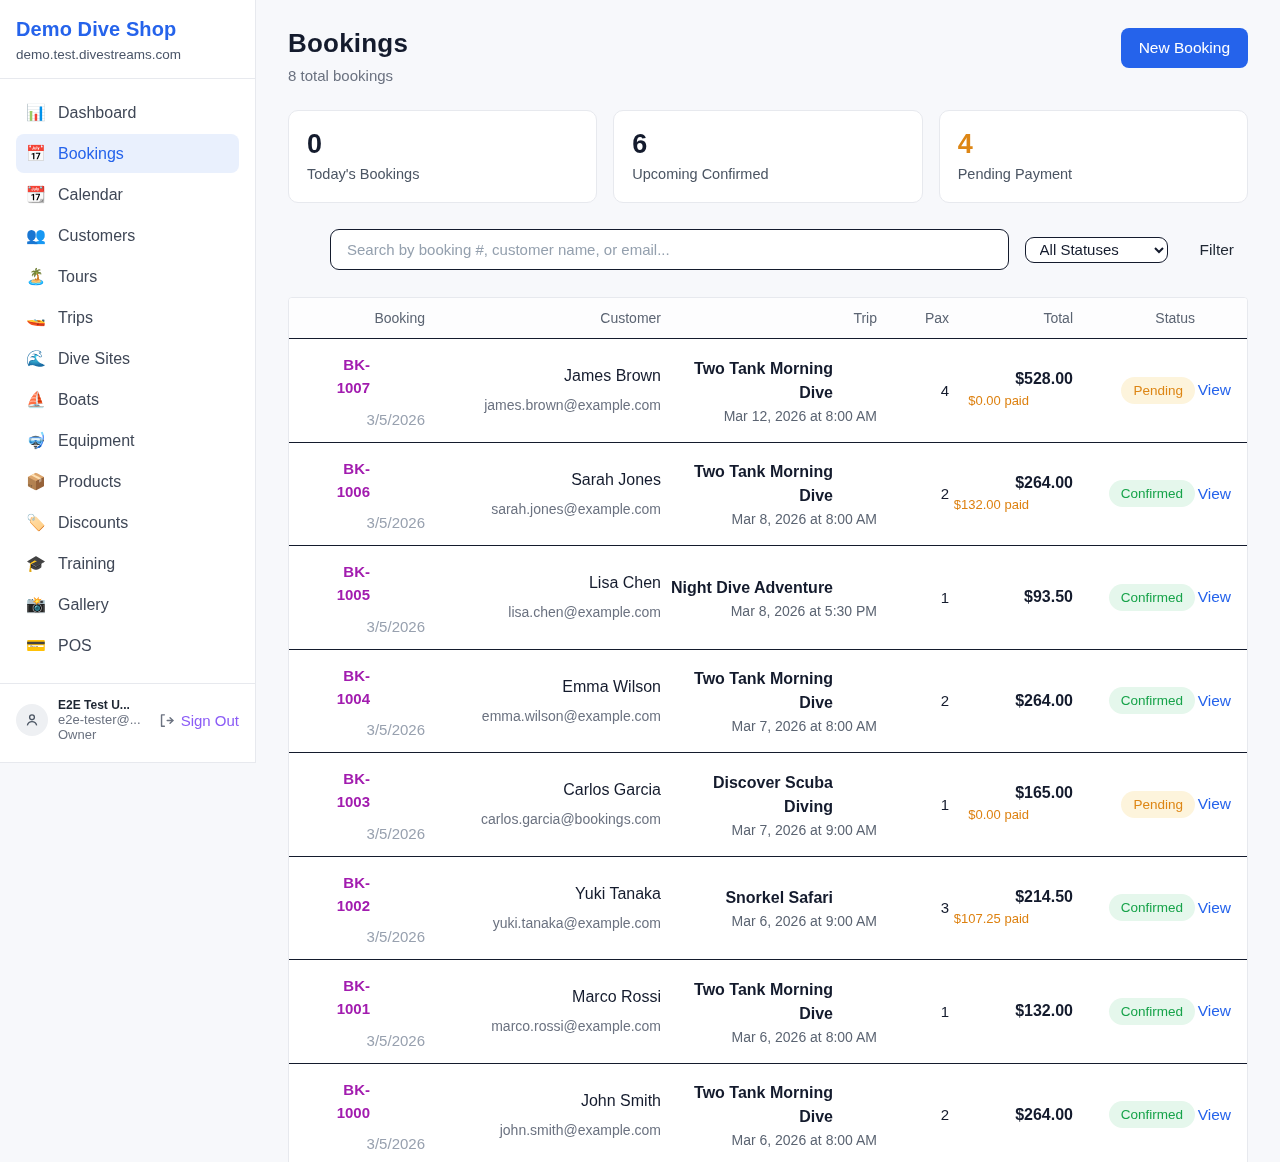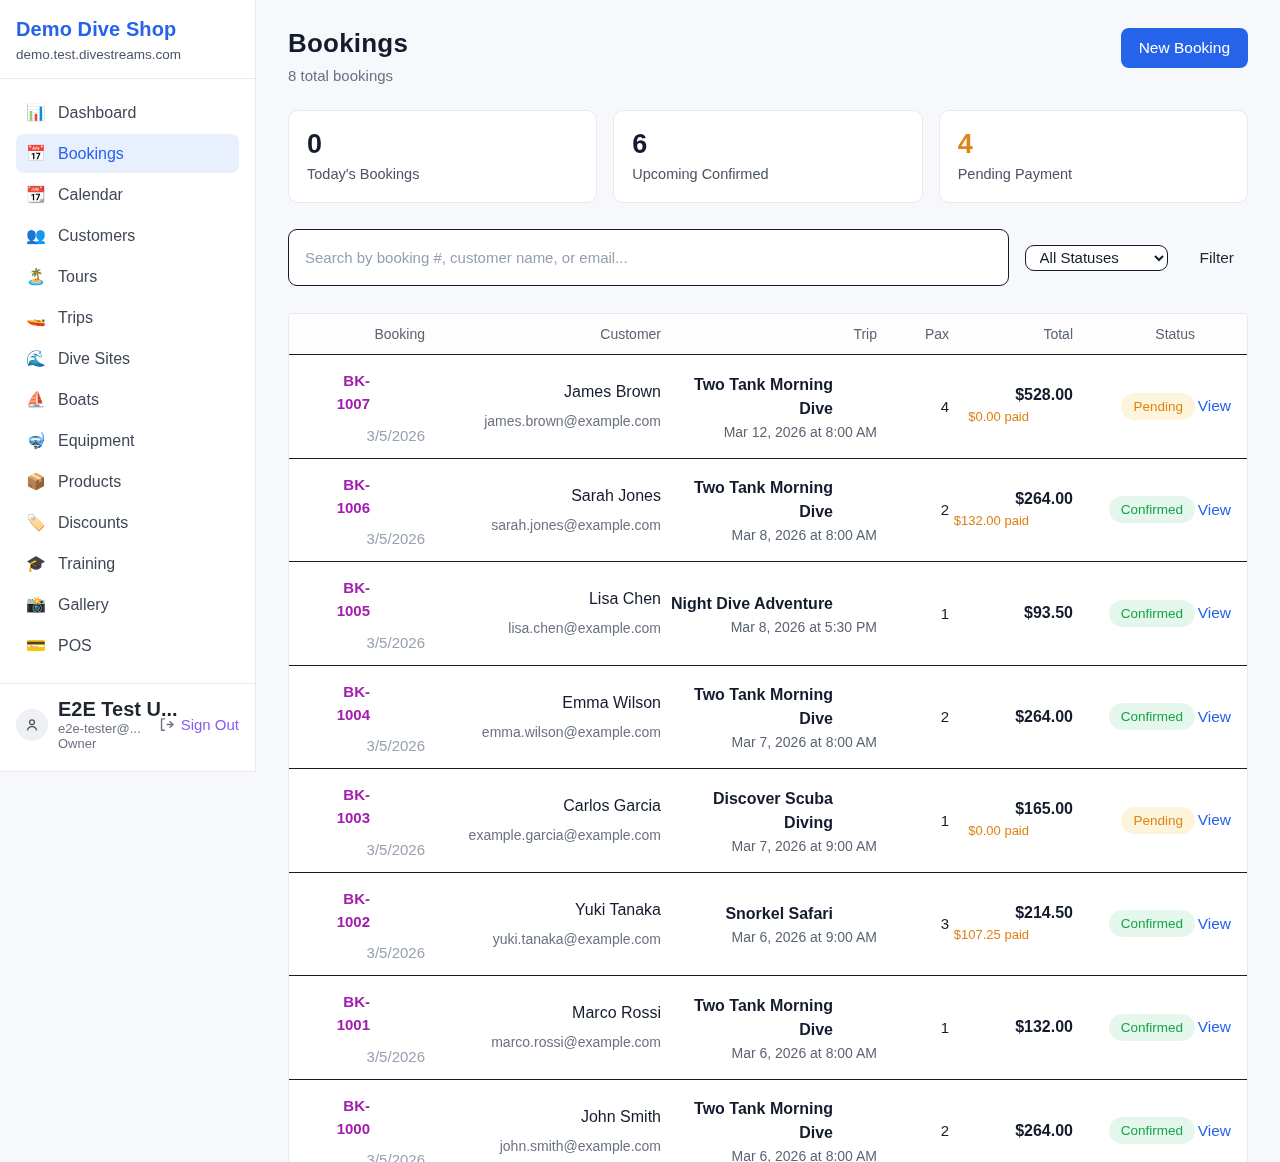--- a/index.html
+++ b/index.html
@@ -37,21 +37,21 @@
     margin-top:6px;
     padding:14px 16px 20px 16px;
     display:flex; align-items:center; gap:10px;
   }
   .avatar {
     width:32px; height:32px; border-radius:50%;
     background:#eef0f3; display:flex; align-items:center; justify-content:center;
     flex-shrink:0; color:#4b5563;
   }
   .user-meta { min-width:0; flex:1; }
-  .user-name { font-size:20px; font-weight:bold; color:#1f2733; white-space:nowrap; }
+  .user-name { font-size:12px; font-weight:bold; color:#1f2733; white-space:nowrap; }
   .user-email, .user-role { font-size:13px; color:#6b7280; white-space:nowrap; }
   .signout { display:flex; align-items:center; gap:6px; color:#8b5cf6; font-size:15px; cursor:pointer; flex-shrink:0; }
 
   
   .main { flex:1; padding:28px 32px 34px 32px; }
   .page-header { display:flex; justify-content:space-between; align-items:flex-start; }
   .page-title { font-size:26px; font-weight:bold; color:#141b2d; letter-spacing:.2px; }
   .page-subtitle { font-size:15px; color:#6b7280; margin-top:8px; }
   .btn-primary {
     background:#2563eb; color:#fff; border:none; border-radius:8px;
@@ -63,22 +63,22 @@
   .stat-card {
     flex:1; background:#fff; border:1px solid #e7e9ee; border-radius:10px;
     padding:18px 18px 20px 18px;
   }
   .stat-value { font-size:27px; font-weight:bold; color:#141b2d; }
   .stat-value.orange { color:#dd8615; }
   .stat-label { font-size:14.5px; color:#4b5563; margin-top:6px; }
 
   .filter-row { display:flex; align-items:center; gap:16px; margin-top:26px; }
   .search-input {
-    flex:1; height:57px; border:1px solid #141b2d; border-radius:9px;
-    padding:0 16px; font-size:15px; font-family:inherit; background:#fff; color:#111827;
+    flex:1; height:41px; border:1px solid #141b2d; border-radius:9px;
+    padding:0 16px; font-size:15px; font-family:inherit; background:#fff; color:#111827;margin-left:42px;
   }
   .search-input::placeholder { color:#94a0ae; }
   .status-select {
     height:26px; width:143px; border:1px solid #141b2d; border-radius:9px;
     background:#fff; font-size:15px; font-family:inherit; color:#141b2d;
     padding:0 10px; cursor:pointer;
   }
   .filter-link { font-size:15.5px; color:#1f2733; font-weight:500; margin:0 14px 0 16px; cursor:pointer; }
 
   
@@ -367,21 +367,21 @@
     </div>
   </div>
 
   <div class="trow">
     <div>
       <div class="bk-id">BK-1003</div>
       <div class="bk-date">3/5/2026</div>
     </div>
     <div>
       <div class="cust-name">Carlos Garcia</div>
-      <div class="cust-email">example.garcia@example.com</div>
+      <div class="cust-email">carlos.garcia@bookings.com</div>
     </div>
     <div>
       <div class="trip-name">Discover Scuba Diving</div>
       <div class="trip-date">Mar 7, 2026 at 9:00 AM</div>
     </div>
     <div class="pax">1</div>
     <div>
       <div class="total-amt">$165.00</div>
       <div class="total-paid">$0.00 paid</div>
     </div>

